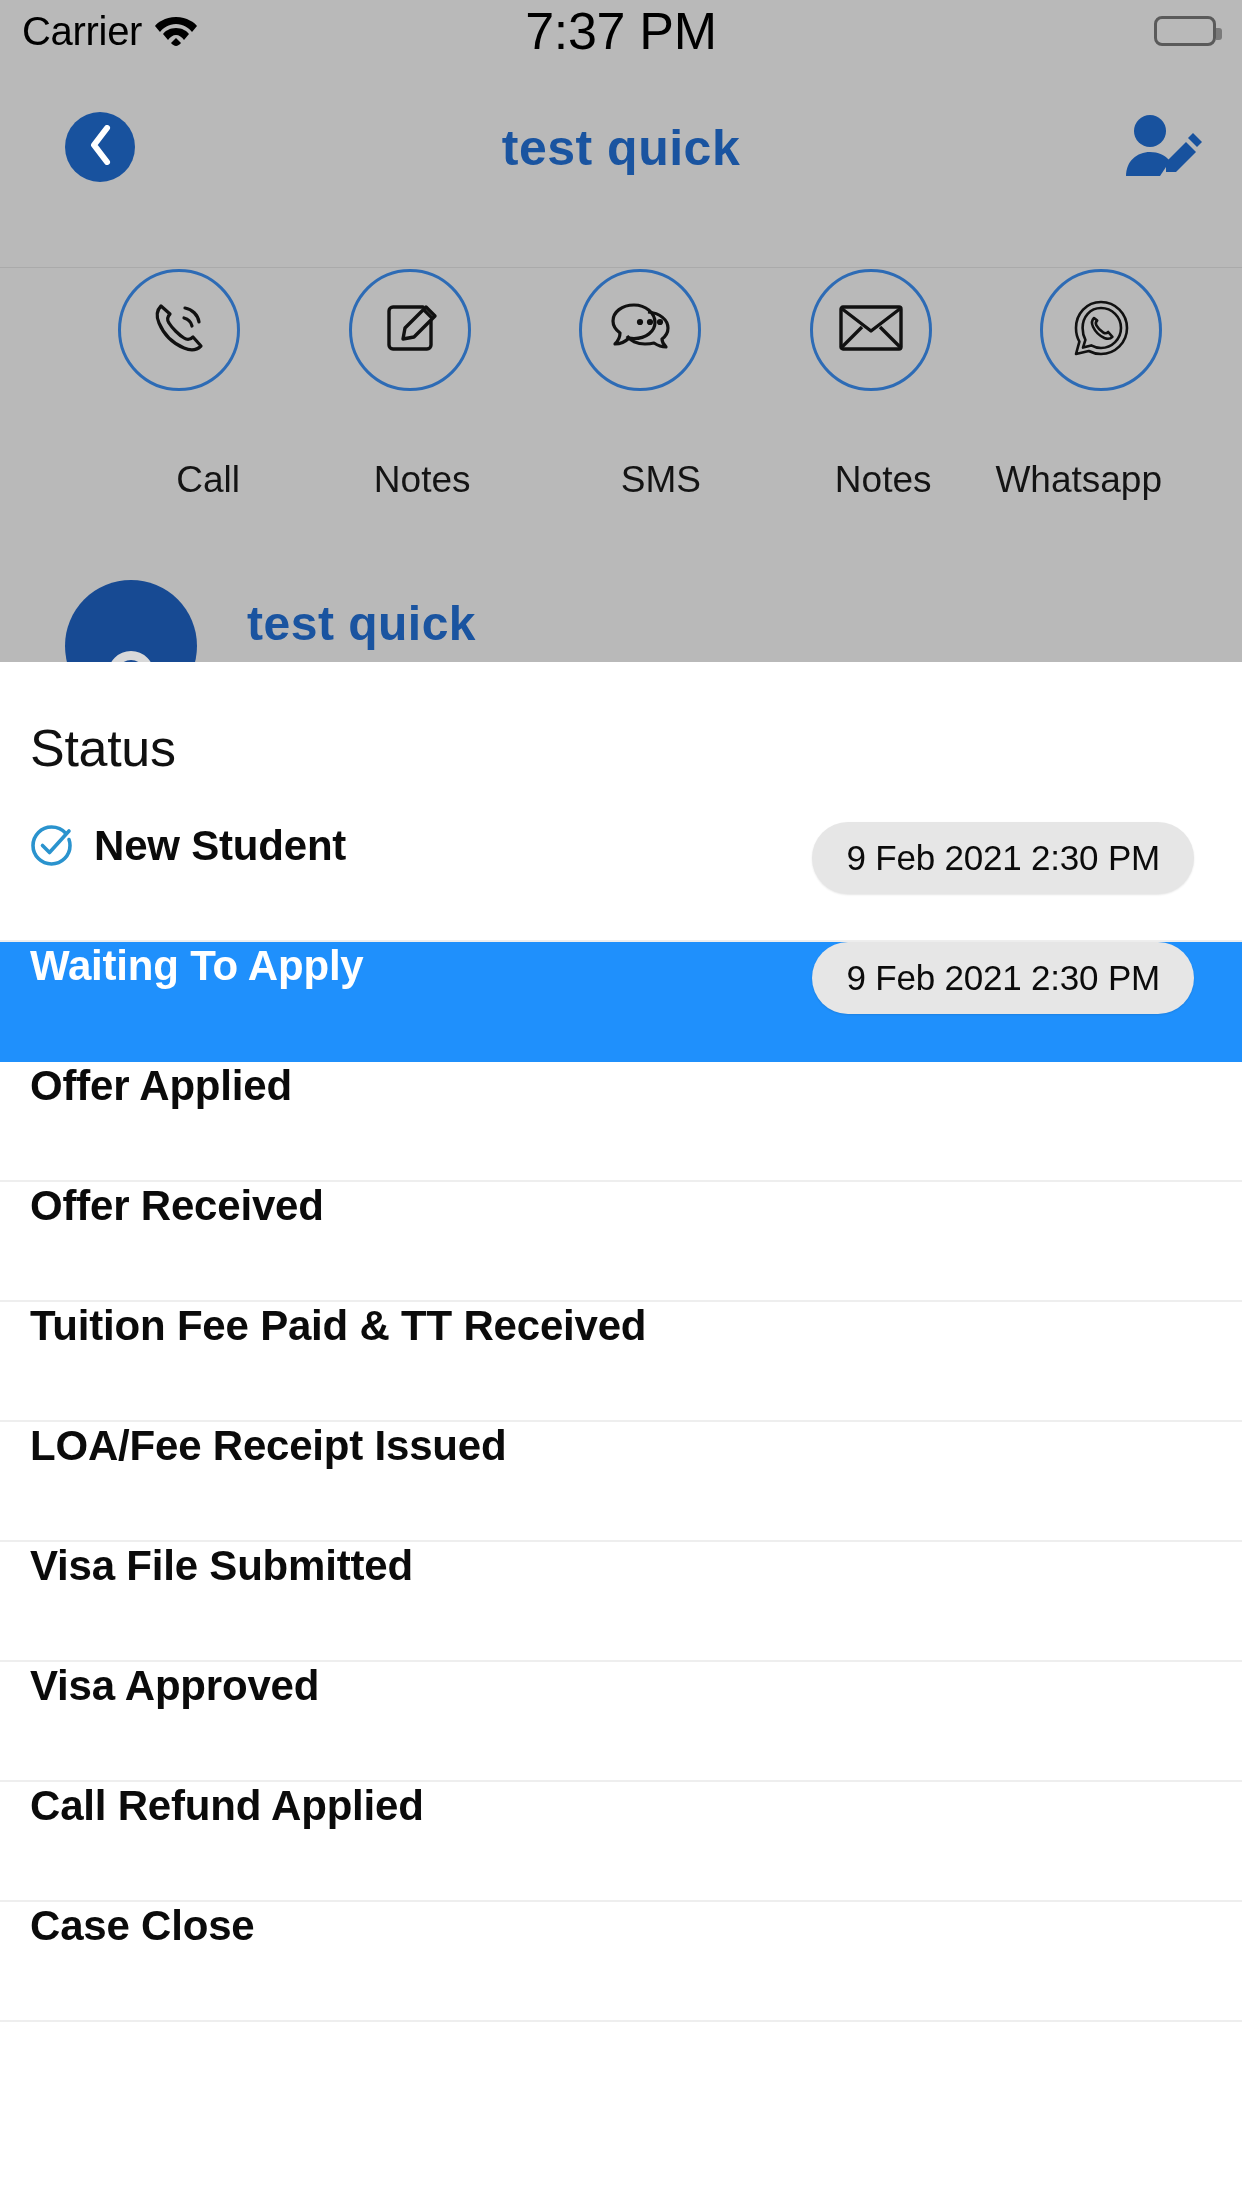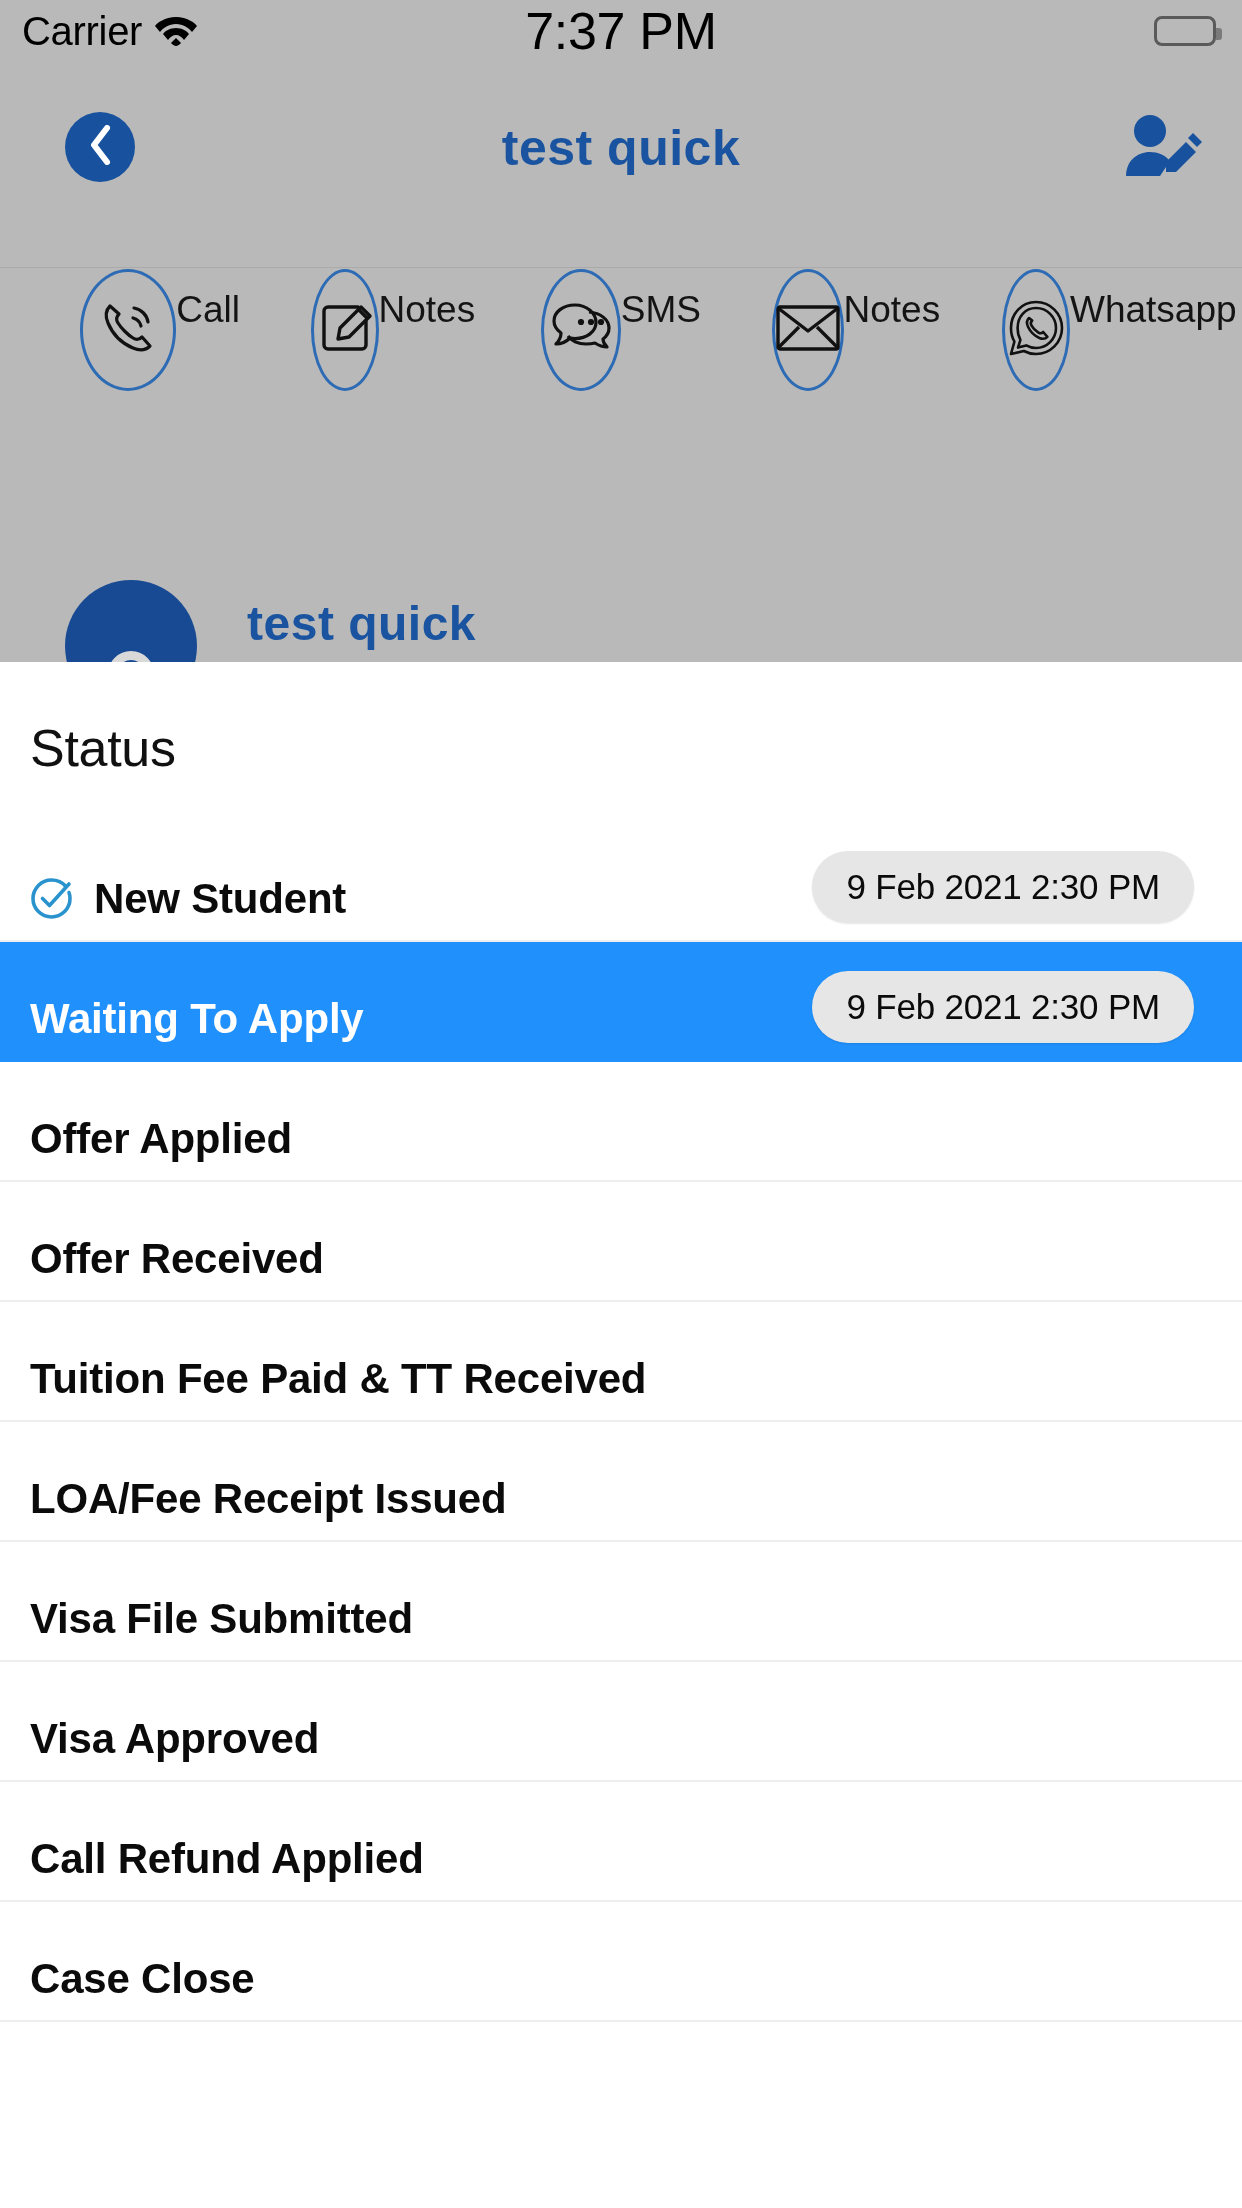--- a/index.html
+++ b/index.html
@@ -137,23 +137,24 @@
     left: 0; top: 269px;
     width: 1242px;
     height: 300px;
     display: flex;
     justify-content: space-between;
     padding: 0 80px;
   }
   .action {
     width: 160px;
     display: flex;
-    flex-direction: row;
-    align-items: flex-start;
+    flex-direction: column;
+    align-items: flex-end;
     cursor: pointer;
+    gap: 48px;
   }
   .action-circle {
     width: 122px;
     height: 122px;
     border: 3px solid #2d6bb5;
     border-radius: 50%;
     display: flex;
     align-items: center;
     justify-content: center;
     background: transparent;
@@ -223,21 +224,21 @@
 
   .status-list {
     margin-top: 44px;
     width: 100%;
   }
   .status-row {
     position: relative;
     width: 100%;
     height: 120px;
     display: flex;
-    align-items: flex-end;
+    align-items: flex-start;
     padding: 0 48px 17px 30px;
     border-bottom: 2px solid #eeeeee;
     background: #ffffff;
     cursor: pointer;
   }
   .status-row.selected {
     background: #1f90fc;
     border-bottom: 2px solid #1f90fc;
   }
   .row-left {

